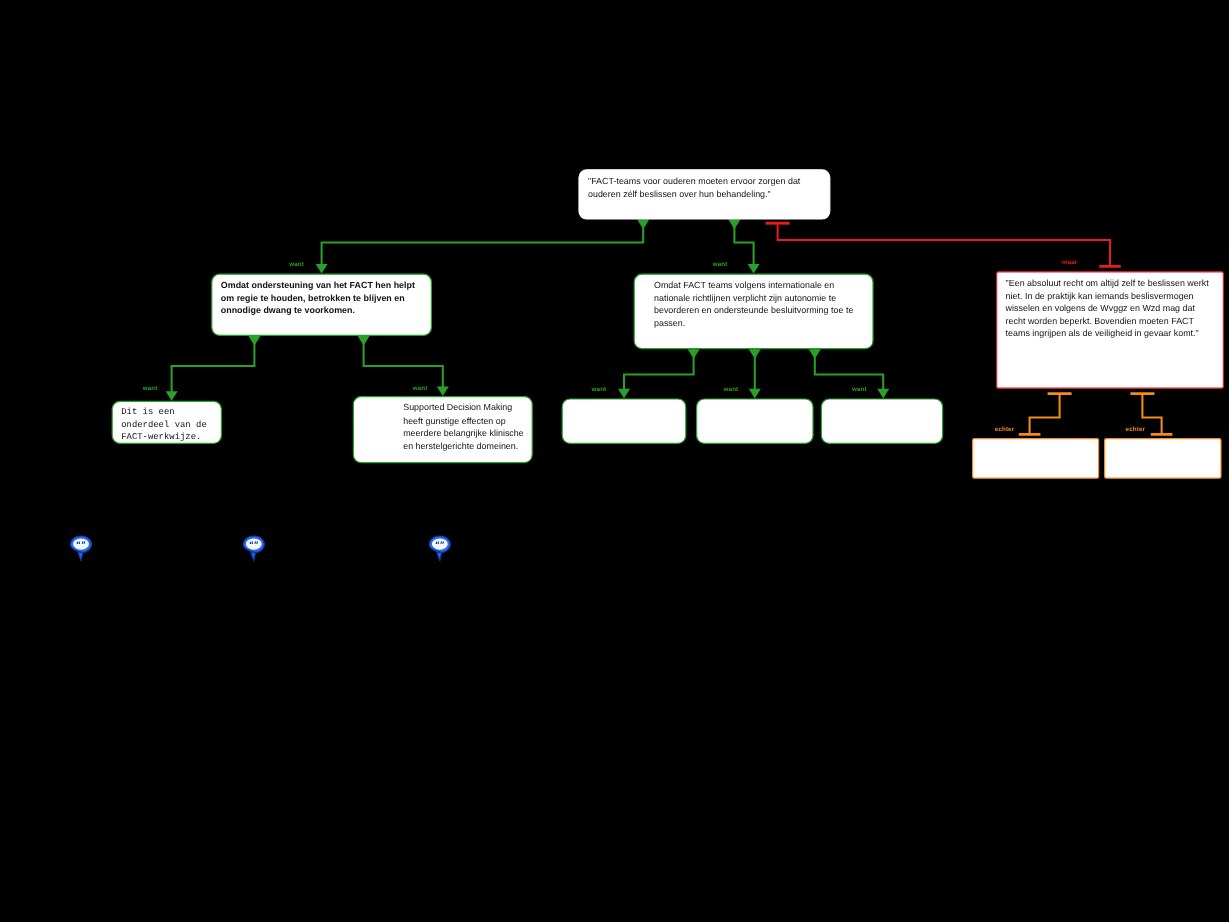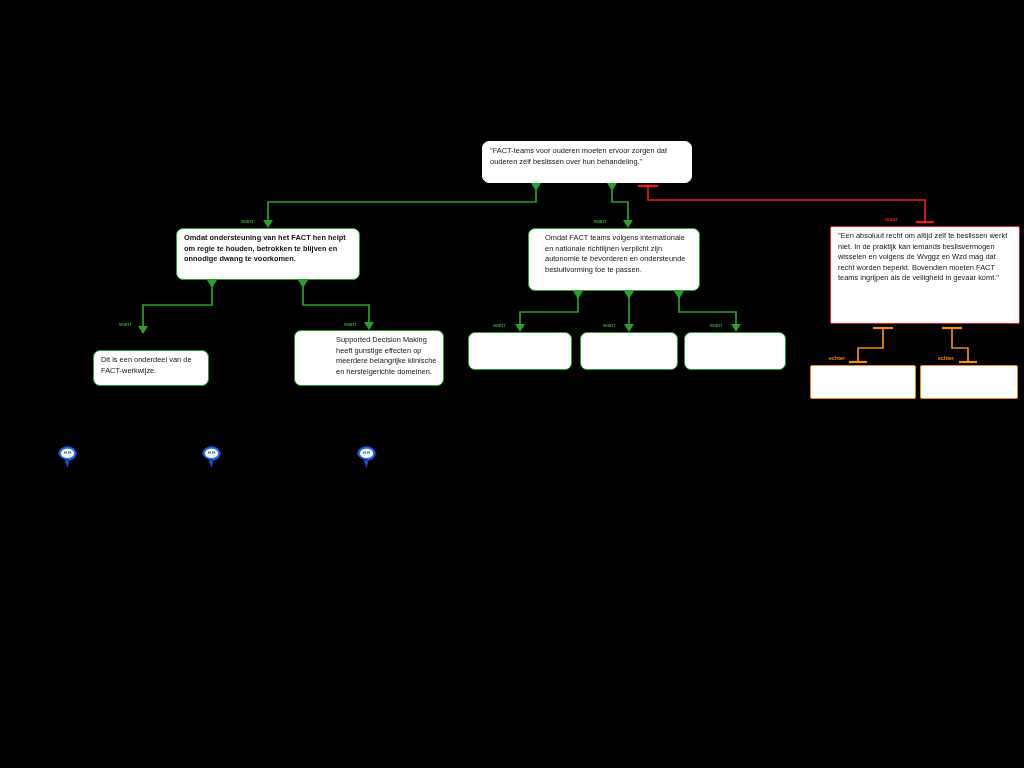--- a/index.html
+++ b/index.html
@@ -147,29 +147,29 @@
   </svg>
 
   <div class="node claim" style="left:482px; top:141px; width:210px; height:42px;">
     <span>"FACT-teams voor ouderen moeten ervoor zorgen dat ouderen zélf beslissen over hun behandeling."</span>
   </div>
 
   <div class="node" style="left:176px; top:228px; width:184px; height:52px;font-weight:bold;">
     <span>Omdat ondersteuning van het FACT hen helpt om regie te houden, betrokken te blijven en onnodige dwang te voorkomen.</span>
   </div>
 
-  <div class="node" style="left:528px; top:228px; width:172px; height:63px;padding-left:16px;">
+  <div class="node" style="left:528px; top:228px; width:200px; height:63px;padding-left:16px;">
     <span>Omdat FACT teams volgens internationale en nationale richtlijnen verplicht zijn autonomie te bevorderen en ondersteunde besluitvorming toe te passen.</span>
   </div>
 
   <div class="node objection" style="left:830px; top:226px; width:190px; height:98px;">
     <span>"Een absoluut recht om altijd zelf te beslissen werkt niet. In de praktijk kan iemands beslisvermogen wisselen en volgens de Wvggz en Wzd mag dat recht worden beperkt. Bovendien moeten FACT teams ingrijpen als de veiligheid in gevaar komt."</span>
   </div>
 
-  <div class="node" style="left:93px; top:350px; width:116px; height:36px;">
+  <div class="node" style="left:93px; top:334px; width:92px; height:36px;font-family:Liberation Mono, monospace;">
     <span>Dit is een onderdeel van de FACT-werkwijze.</span>
   </div>
 
   <div class="node" style="left:294px; top:330px; width:150px; height:56px;padding-left:41px;">
     <span>Supported Decision Making heeft gunstige effecten op meerdere belangrijke klinische en herstelgerichte domeinen.</span>
   </div>
 
   <div class="node empty" style="left:468px; top:332px; width:104px; height:38px;">
     <span></span>
   </div>

